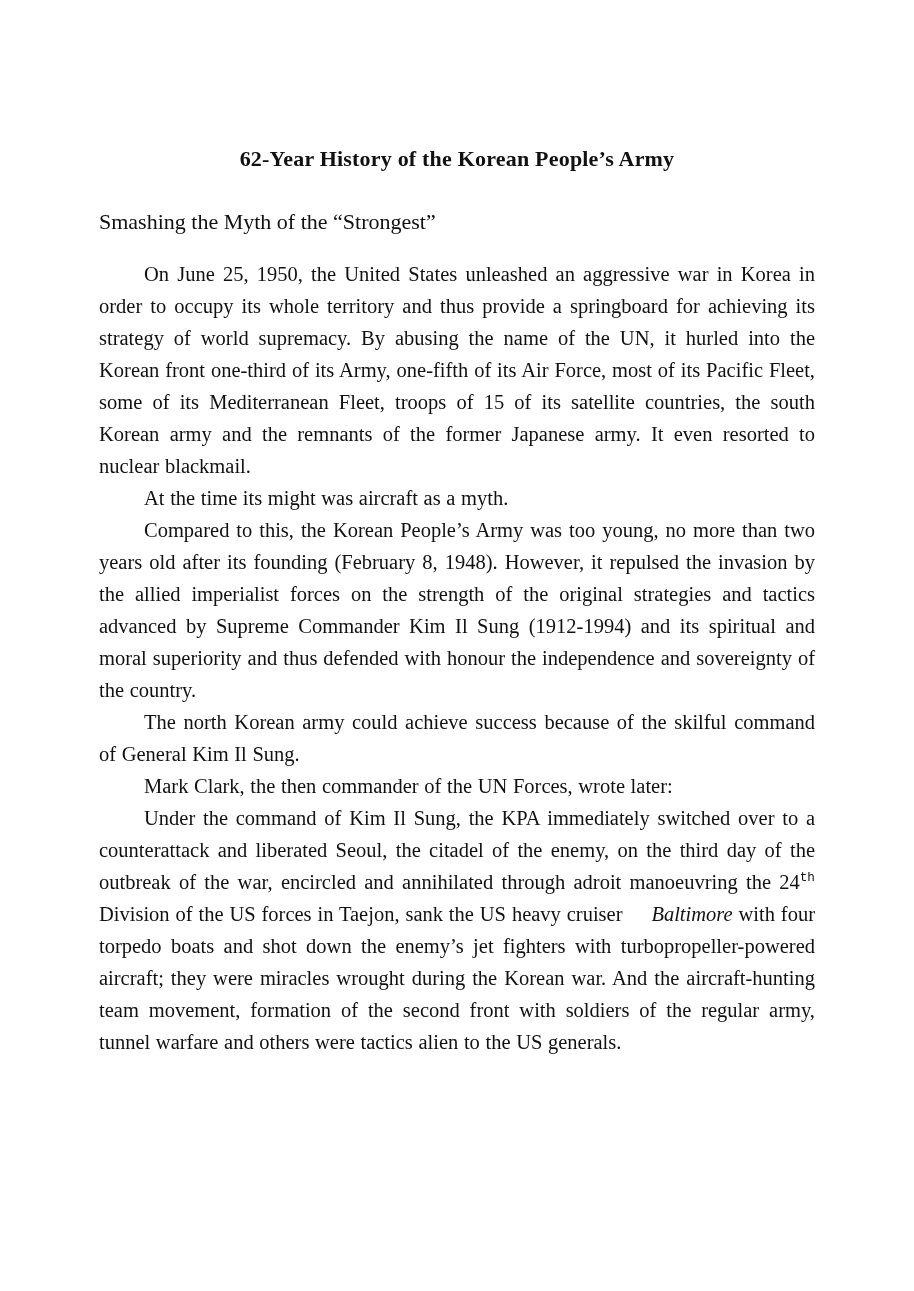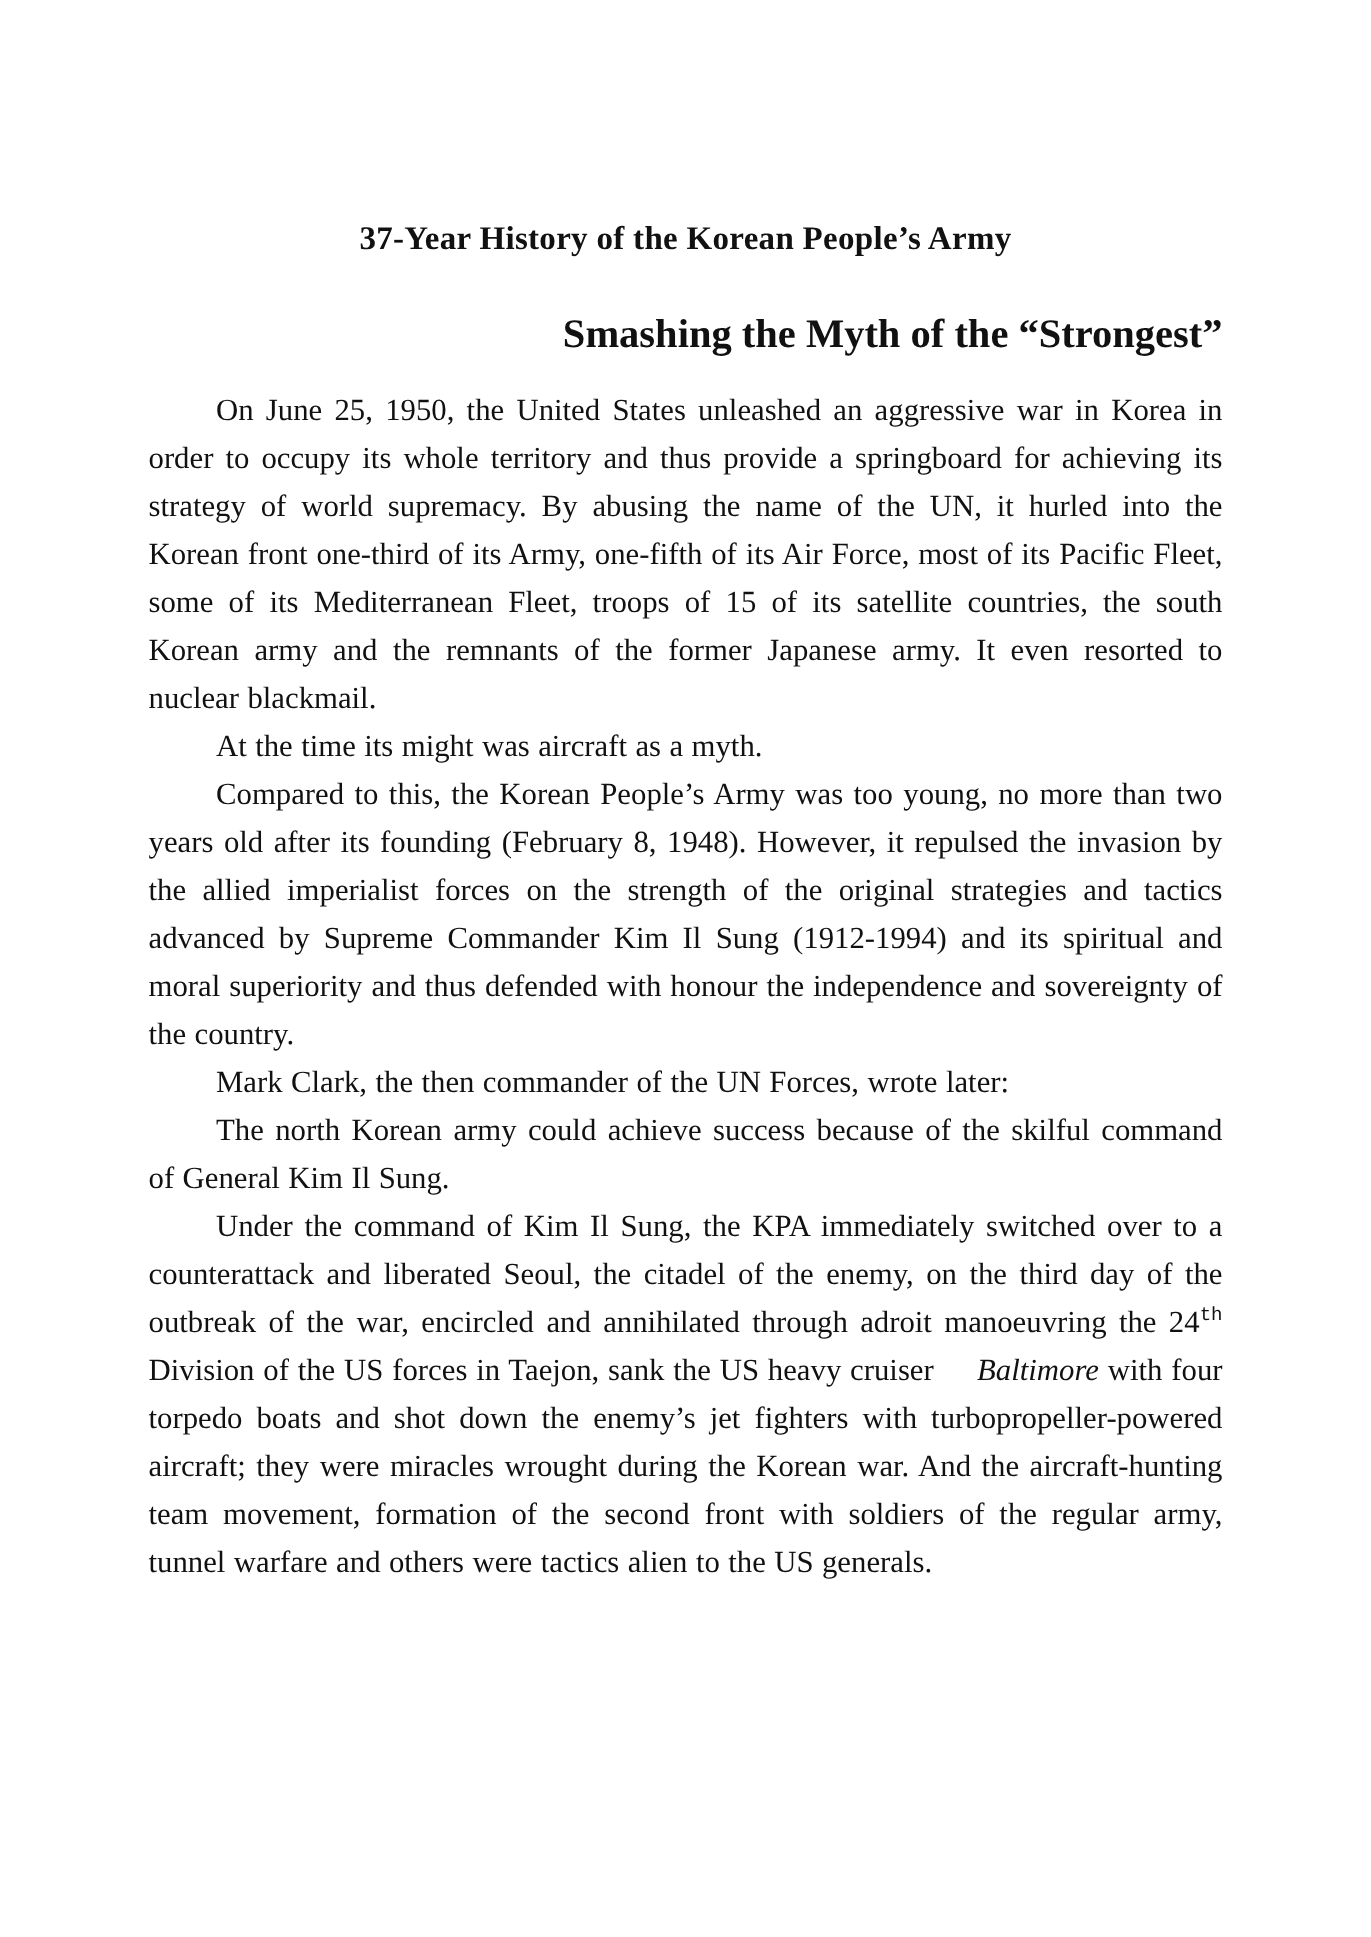--- a/index.html
+++ b/index.html
@@ -20,24 +20,24 @@
   }
   .doc-title {
     font-size: 22px;
     font-weight: bold;
     line-height: 34px;
     text-align: center;
     margin: 0 0 30px 0;
     letter-spacing: 0.2px;
   }
   .doc-heading {
-    font-size: 27px;
-    font-weight: bold;
+    font-size: 22px;
+    font-weight: normal;
     line-height: 32px;
-    text-align: right;
+    text-align: left;
     text-indent: 0;
     margin: 25px 0 20px 0;
   }
   .doc-para {
     font-size: 20.5px;
     line-height: 32px;
     margin: 0;
     text-align: justify;
     text-justify: inter-word;
     text-indent: 45px;
@@ -51,23 +51,23 @@
   }
   .doc-para em {
     font-style: italic;
     margin-left: 23px;
   }
 </style>
 </head>
 <body>
 
 <div class="page">
-  <h1 class="doc-title">37-Year History of the Korean People’s Army</h1>
+  <h1 class="doc-title">62-Year History of the Korean People’s Army</h1>
   <div class="doc-body">
       <h2 class="doc-heading"><span>Smashing the Myth of the “Strongest”</span></h2>
       <p class="doc-para"><span>On June 25, 1950, the United States unleashed an aggressive war in Korea in order to occupy its whole territory and thus provide a springboard for achieving its strategy of world supremacy. By abusing the name of the UN, it hurled into the Korean front one-third of its Army, one-fifth of its Air Force, most of its Pacific Fleet, some of its Mediterranean Fleet, troops of 15 of its satellite countries, the south Korean army and the remnants of the former Japanese army. It even resorted to nuclear blackmail.</span></p>
       <p class="doc-para"><span>At the time its might was aircraft as a myth.</span></p>
       <p class="doc-para"><span>Compared to this, the Korean People’s Army was too young, no more than two years old after its founding (February 8, 1948). However, it repulsed the invasion by the allied imperialist forces on the strength of the original strategies and tactics advanced by Supreme Commander Kim Il Sung (1912-1994) and its spiritual and moral superiority and thus defended with honour the independence and sovereignty of the country.</span></p>
+      <p class="doc-para"><span>The north Korean army could achieve success because of the skilful command of General Kim Il Sung.</span></p>
       <p class="doc-para"><span>Mark Clark, the then commander of the UN Forces, wrote later:</span></p>
-      <p class="doc-para"><span>The north Korean army could achieve success because of the skilful command of General Kim Il Sung.</span></p>
       <p class="doc-para"><span>Under the command of Kim Il Sung, the KPA immediately switched over to a counterattack and liberated Seoul, the citadel of the enemy, on the third day of the outbreak of the war, encircled and annihilated through adroit manoeuvring the 24</span><sup>th</sup><span> Division of the US forces in Taejon, sank the US heavy cruiser </span><em>Baltimore</em><span> with four torpedo boats and shot down the enemy’s jet fighters with turbopropeller-powered aircraft; they were miracles wrought during the Korean war. And the aircraft-hunting team movement, formation of the second front with soldiers of the regular army, tunnel warfare and others were tactics alien to the US generals.</span></p>
     </div>
 </div>
 
 </body></html>

